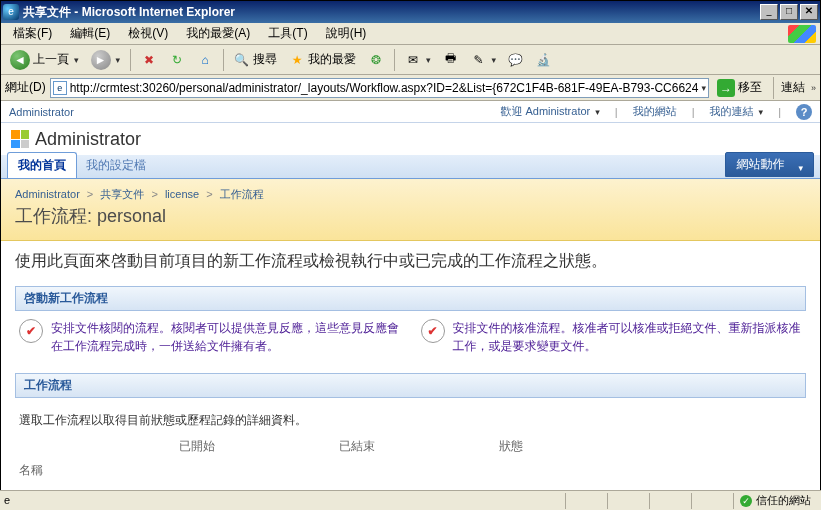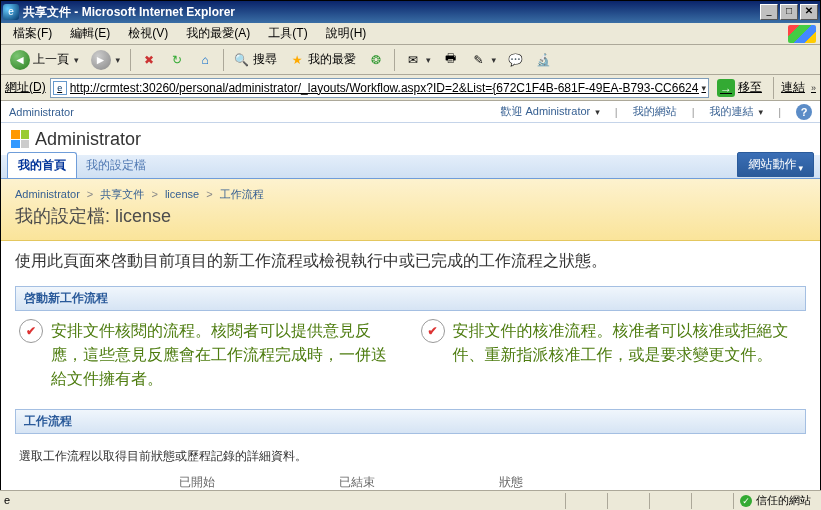--- a/index.html
+++ b/index.html
@@ -22,21 +22,21 @@
 
 .toolbar { background: #ece9d8; height: 30px; display: flex; align-items: center; padding: 0 4px; border-bottom: 1px solid #aca899; gap: 2px; }
 .tbtn { display: flex; align-items: center; gap: 3px; height: 24px; padding: 0 4px; border: 1px solid transparent; border-radius: 3px; }
 .tico { width: 20px; height: 20px; border-radius: 50%; display:flex; align-items:center; justify-content:center; font-size:12px; color:#fff;}
 .tico.back { background: radial-gradient(circle at 35% 30%, #7dc673, #2a7e1f); }
 .tico.fwd { background: radial-gradient(circle at 35% 30%, #ccc, #888); }
 .sep { width: 1px; height: 22px; background: #aca899; margin: 0 3px; }
 .tico-sq { width:16px; height:16px; display:flex; align-items:center; justify-content:center;}
 
 
-.addrbar { background: #ece9d8; height: 26px; display: flex; align-items: center; padding: 0 4px; border-bottom: 1px solid #aca899; gap: 4px; text-decoration: underline; }
+.addrbar { background: #ece9d8; height: 26px; display: flex; align-items: center; padding: 0 4px; border-bottom: 1px solid #aca899; gap: 4px; }
 .addr-input-wrap { flex: 1; display: flex; align-items: center; background: #fff; border: 1px solid #7f9db9; height: 20px; padding: 0 2px; }
 .addr-input-wrap .page-ico { width:14px; height:14px; margin-right:3px; background:#fff; border:1px solid #69c; display:flex; align-items:center; justify-content:center; font-size:9px; color:#036;}
 .addr-input { flex: 1; border: none; outline: none; font-size: 12px; background:transparent;}
 .go-btn { display:flex; align-items:center; gap:3px; padding: 2px 4px;}
 .go-btn .go-ico { width:18px; height:18px; background:#3a3; border-radius:3px; color:#fff; text-align:center; line-height:18px;}
 
 
 .page { background: #fff; position: relative; height: calc(100% - 22px - 22px - 30px - 26px - 20px); overflow: hidden;}
 .page-inner { height:100%; overflow:auto;}
 
@@ -53,21 +53,21 @@
 .sp-title .sq { width: 18px; height: 18px; display: grid; grid-template: 1fr 1fr / 1fr 1fr; gap: 1px; margin-right: 6px;}
 .sp-title .sq div:nth-child(1){background:#f90;} .sp-title .sq div:nth-child(2){background:#9c3;} .sp-title .sq div:nth-child(3){background:#39f;} .sp-title .sq div:nth-child(4){background:#ccc;}
 .sp-title h1 { font-size: 18px; font-weight: normal; color: #333; }
 
 
 .sp-tabs { background: linear-gradient(#e4eefa, #cfe0f3); height: 24px; display: flex; align-items: flex-end; padding: 0 6px; border-bottom: 1px solid #6f9dd9; justify-content: space-between;}
 .sp-tabs .tabs-left { display:flex; align-items:flex-end;}
 .sp-tab { padding: 4px 10px; font-size: 12px; color: #15428b; border: 1px solid transparent; border-bottom:none; cursor: pointer; }
 .sp-tab.active { background: #fff; border-color: #6f9dd9; border-radius: 3px 3px 0 0; font-weight:bold; color:#003399;}
 .sp-tab:not(.active) { color:#4e77b1;padding-left:8px;}
-.site-actions { background: linear-gradient(#3b6fb6,#2a5a9a); color:#fff; padding: 3px 10px; font-size:12px; border:1px solid #2a5a9a; border-radius:2px 2px 0 0; margin-bottom:1px; display:flex; align-items:flex-end; gap:0;}
+.site-actions { background: linear-gradient(#3b6fb6,#2a5a9a); color:#fff; padding: 3px 10px; font-size:12px; border:1px solid #2a5a9a; border-radius:2px 2px 0 0; margin-bottom:1px; display:flex; align-items:flex-end; gap:12px;}
 
 
 .sp-body { display: flex; height: calc(100% - 22px - 32px - 24px); flex-direction: column;}
 .sp-left { width: 156px; background: #fff; border-right: 0px; }
 .sp-main { flex: 1; padding: 0; overflow: auto;}
 
 
 .bc-wrap { background: linear-gradient(#fdf2cf, #fae49a); padding: 8px 14px 12px; border-bottom: 1px solid #e4c75e; }
 .breadcrumb { font-size: 11px; color: #376092; margin-bottom: 2px; }
 .breadcrumb a { color: #376092; text-decoration: none; }
@@ -78,21 +78,21 @@
 
 
 .section { margin: 4px 14px 10px; }
 .section-hdr { background: linear-gradient(#f0f6fc, #d6e4f4); border: 1px solid #a4bfe2; padding: 3px 8px; font-weight: bold; font-size: 12px; color: #2a5a9a; }
 .section-body { padding: 8px 4px; }
 
 .wf-row { display: flex; gap: 20px; }
 .wf-item { display: flex; gap: 8px; flex: 1; }
 .wf-ico { width: 24px; height: 24px; border: 1px solid #999; border-radius: 50%; display:flex; align-items:center; justify-content:center; color:#d33; font-weight:bold; flex-shrink:0;}
 .wf-item .wf-title { color: #376092; font-size: 12px; }
-.wf-item .wf-desc { font-size: 16px; color: #4d7c0f; line-height: 1.5; }
+.wf-item .wf-desc { font-size: 12px; color: #4c1d95; line-height: 1.5; }
 
 .tbl-desc { font-size:12px; color:#333; padding: 6px 0;}
 .tbl-head { display:flex; padding: 3px 0; color:#666; font-size:12px; border-bottom: 1px solid transparent;}
 .tbl-head .c1{width:160px;margin-top:24px;} .tbl-head .c2{width:160px;} .tbl-head .c3{width:160px;} .tbl-head .c4{flex:1;}
 
 
 .statusbar { position: absolute; bottom: 0; left: 0; right: 0; height: 20px; background: #ece9d8; border-top: 1px solid #aca899; display: flex; align-items: center; font-size:11px; justify-content: space-between; padding: 0 4px;}
 .statusbar .s-left { display:flex; align-items:center; gap:4px;}
 .statusbar .s-right { display:flex; align-items:center; gap:2px;}
 .statusbar .pane { border-left:1px solid #aca899; height:16px; width:40px;}
@@ -240,21 +240,21 @@
       <div class="bc-wrap">
         <div class="breadcrumb">
           <a href="#">Administrator</a>
           <span class="sep2">&gt;</span>
           <a href="#">共享文件</a>
           <span class="sep2">&gt;</span>
           <a href="#">license</a>
           <span class="sep2">&gt;</span>
           <span>工作流程</span>
         </div>
-        <div class="page-title">我的設定檔: license</div>
+        <div class="page-title">工作流程: personal</div>
       </div>
 
       <div class="desc">使用此頁面來啓動目前項目的新工作流程或檢視執行中或已完成的工作流程之狀態。</div>
 
       <div class="section">
         <div class="section-hdr">啓動新工作流程</div>
         <div class="section-body">
           <div class="wf-row">
             <div class="wf-item">
               <div class="wf-ico">✔</div>

